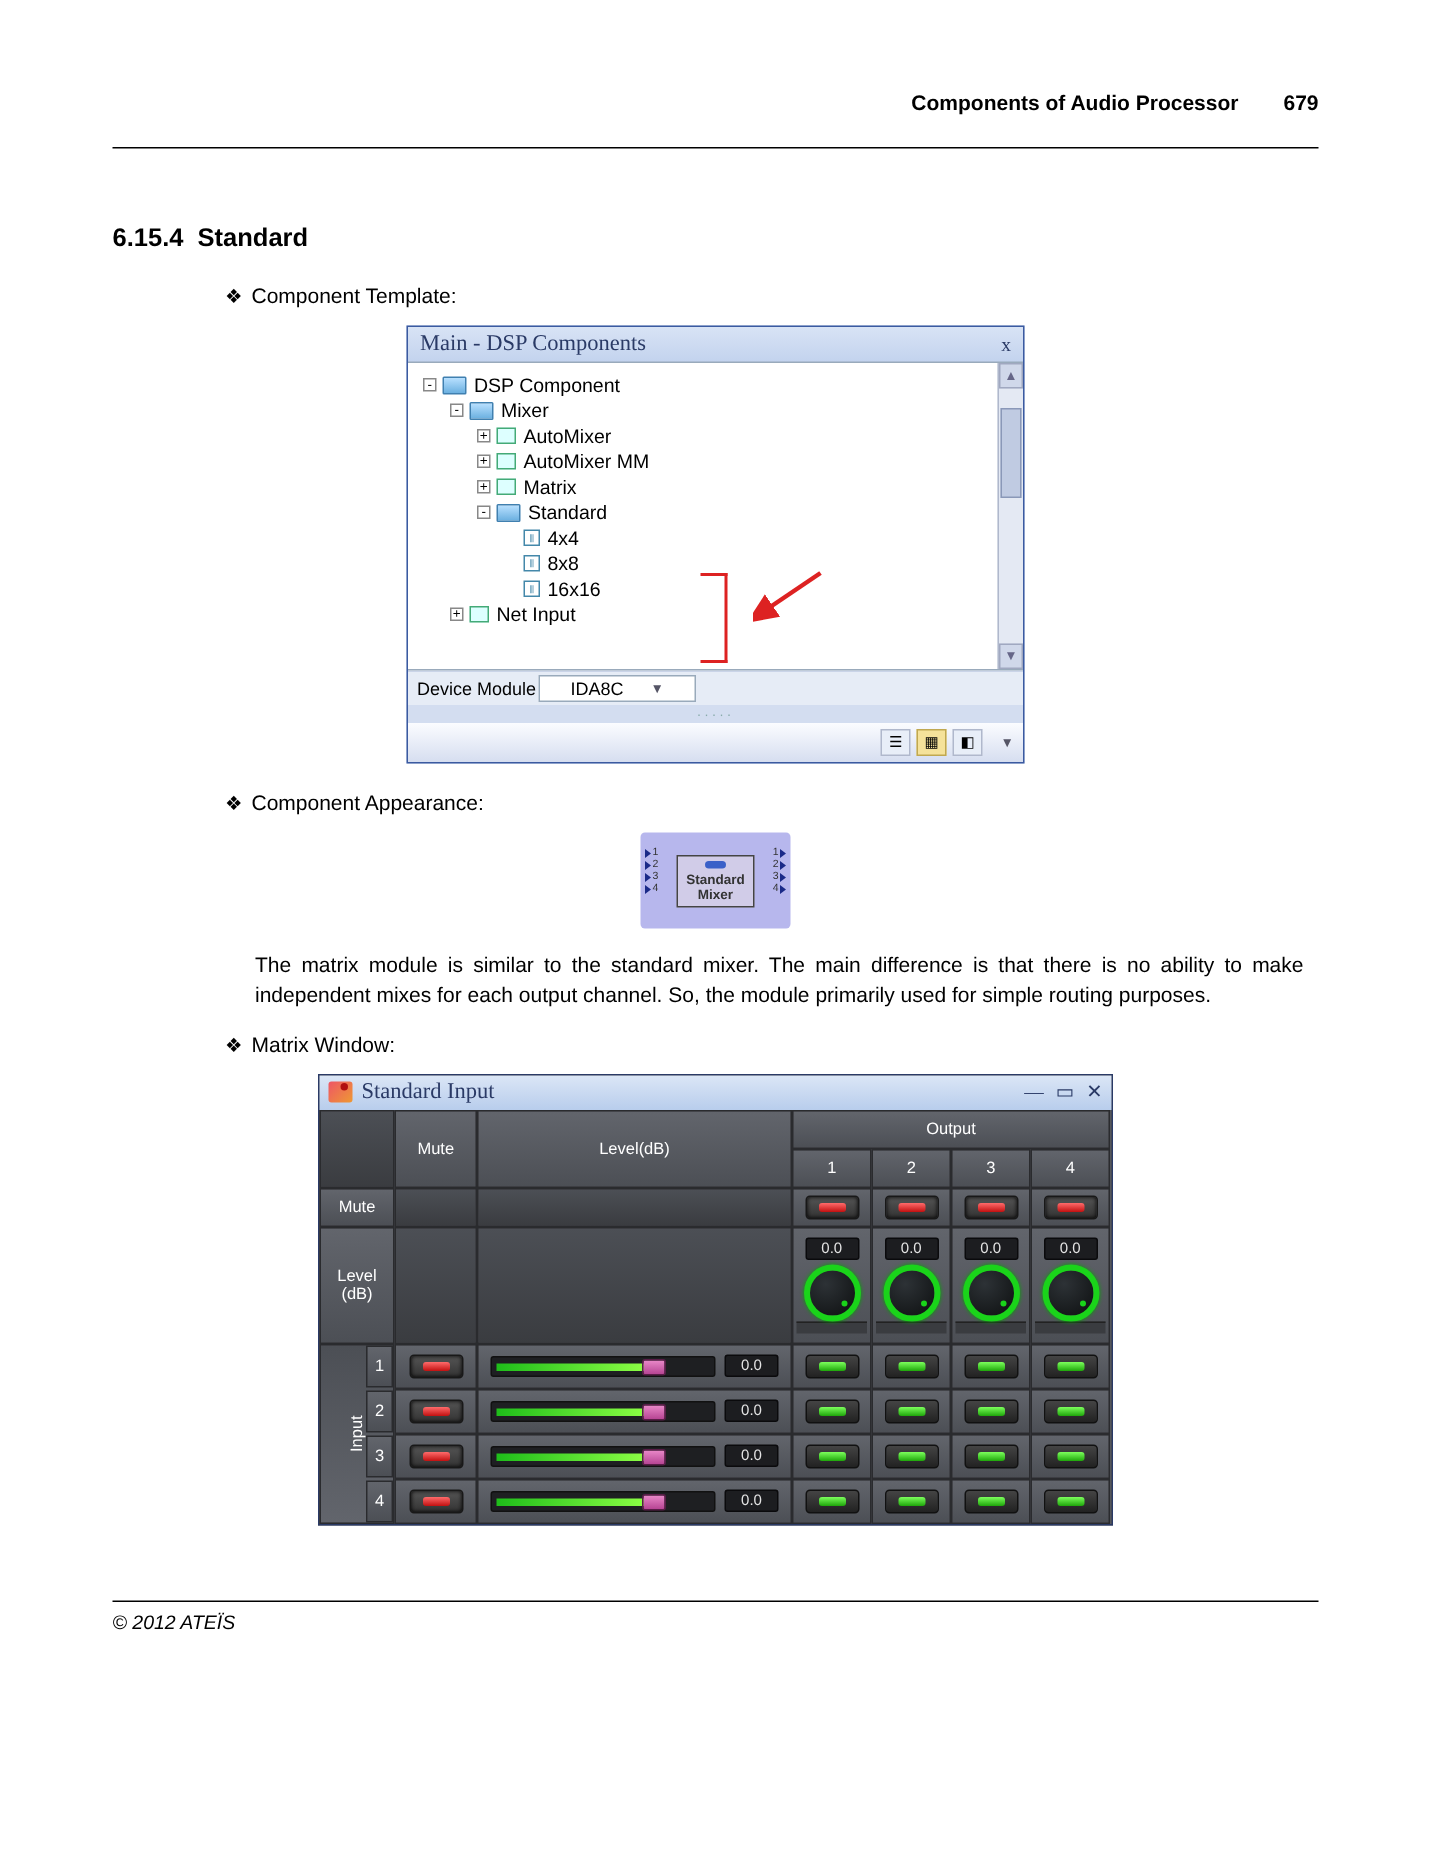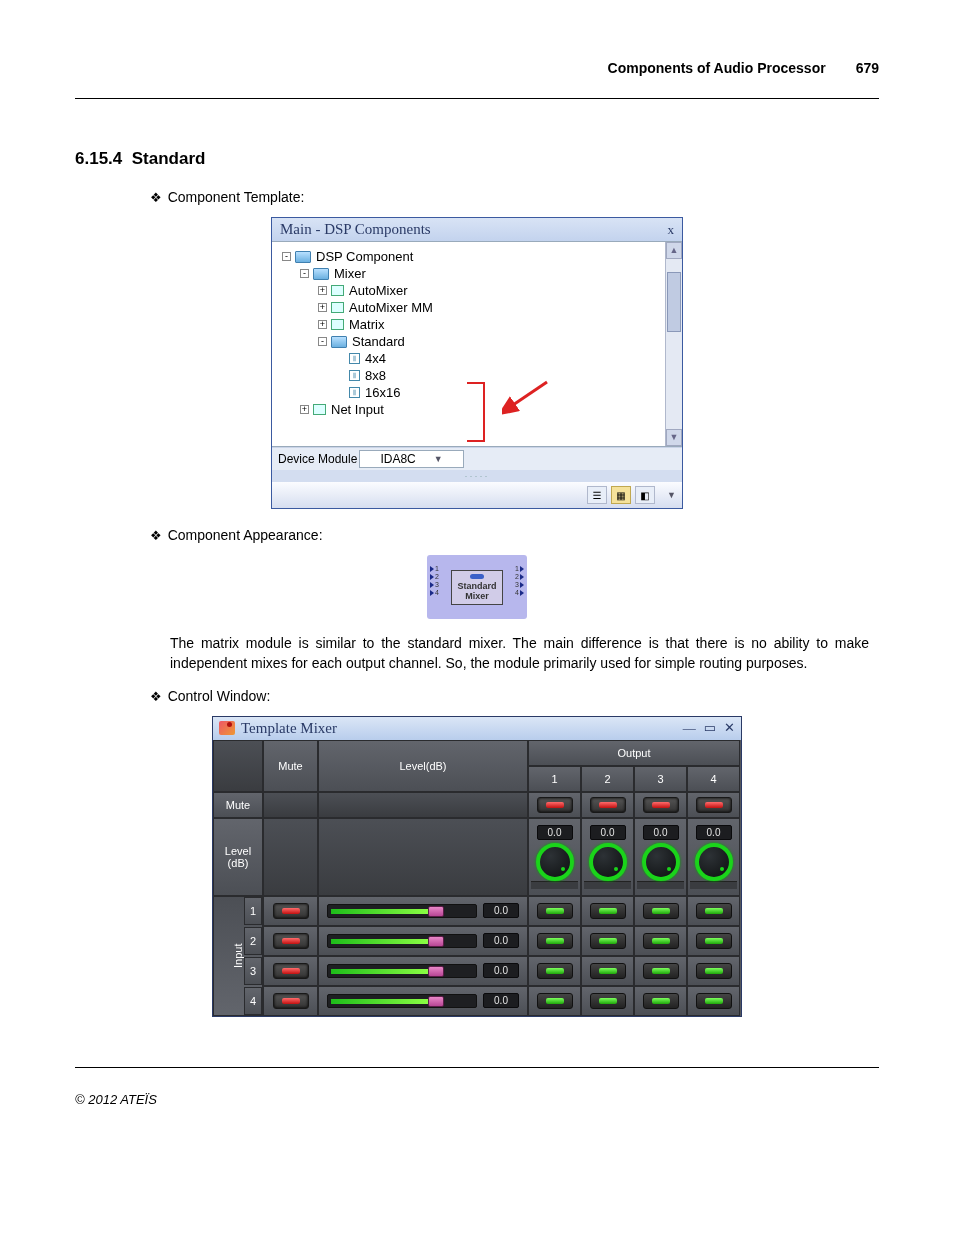--- a/index.html
+++ b/index.html
@@ -71,21 +71,21 @@
   .level-slider .track { position:absolute; top:4px; left:3px; height:5px; width:100px; background:linear-gradient(90deg,#1ebd1a,#8dff45); }
   .level-slider .knob { position:absolute; top:1px; left:100px; width:16px; height:11px; background:linear-gradient(#e988c8,#b74594); border:1px solid #5a1d48; border-radius:2px;}
   .lvl-val { background:#1c1d20; border:1px solid #0a0a0c; padding:1px 0; font-size:10px; width:36px; text-align:center; color:#e4e4e4; border-radius:2px;}
   .knob-dial { width:38px; height:38px; border-radius:50%; background:radial-gradient(circle at 35% 30%, #2d3236, #0d0f10); border:4px solid #1ad41a; margin-top:3px; position:relative; box-shadow:0 0 3px #0a0;}
   .knob-dial::after { content:""; position:absolute; right:5px; bottom:6px; width:4px; height:4px; background:#1ad41a; border-radius:50%;}
   .slider-cell { display:flex; align-items:center; gap:6px; justify-content:center; }
   .row-mini { min-height:28px; }
   .out-hdr-span { grid-column: 4 / 8; }
   .lvl-slot { background:#3a3c40; height:8px; width:100%; border-top:1px solid #222;}
 
-  .footer-line { border-top:1.5px solid #000; margin-top:30px; padding-top:24px; font-style:italic; font-size:13px; }
+  .footer-line { border-top:1.5px solid #000; margin-top:30px; padding-top:6px; font-style:italic; font-size:13px; }
 </style>
 </head>
 <body>
 
 <div class="page">
   <div class="header-line">
     <span class="header-title">Components of Audio Processor</span>
     <span class="page-num">679</span>
   </div>
 
@@ -228,26 +228,26 @@
         </div>
       <div class="port right">
           <span>4</span>
           <span class="tri"></span>
         </div>
     </div>
   </div>
 
   <p class="body-text">The matrix module is similar to the standard mixer. The main difference is that there is no ability to make independent mixes for each output channel. So, the module primarily used for simple routing purposes.</p>
 
-  <div class="sub-heading">Control Window:</div>
+  <div class="sub-heading">Matrix Window:</div>
 
   <div class="mixer-window">
     <div class="mixer-titlebar">
       <span class="ticon"></span>
-      <span>Template Mixer</span>
+      <span>Standard Input</span>
       <span class="winbtns">
         <span>—</span>
         <span>▭</span>
         <span>✕</span>
       </span>
     </div>
     <div class="mixer-body">
       <div class="grid">
 
         <div class="cell dark" style="grid-row:1/3"></div>

